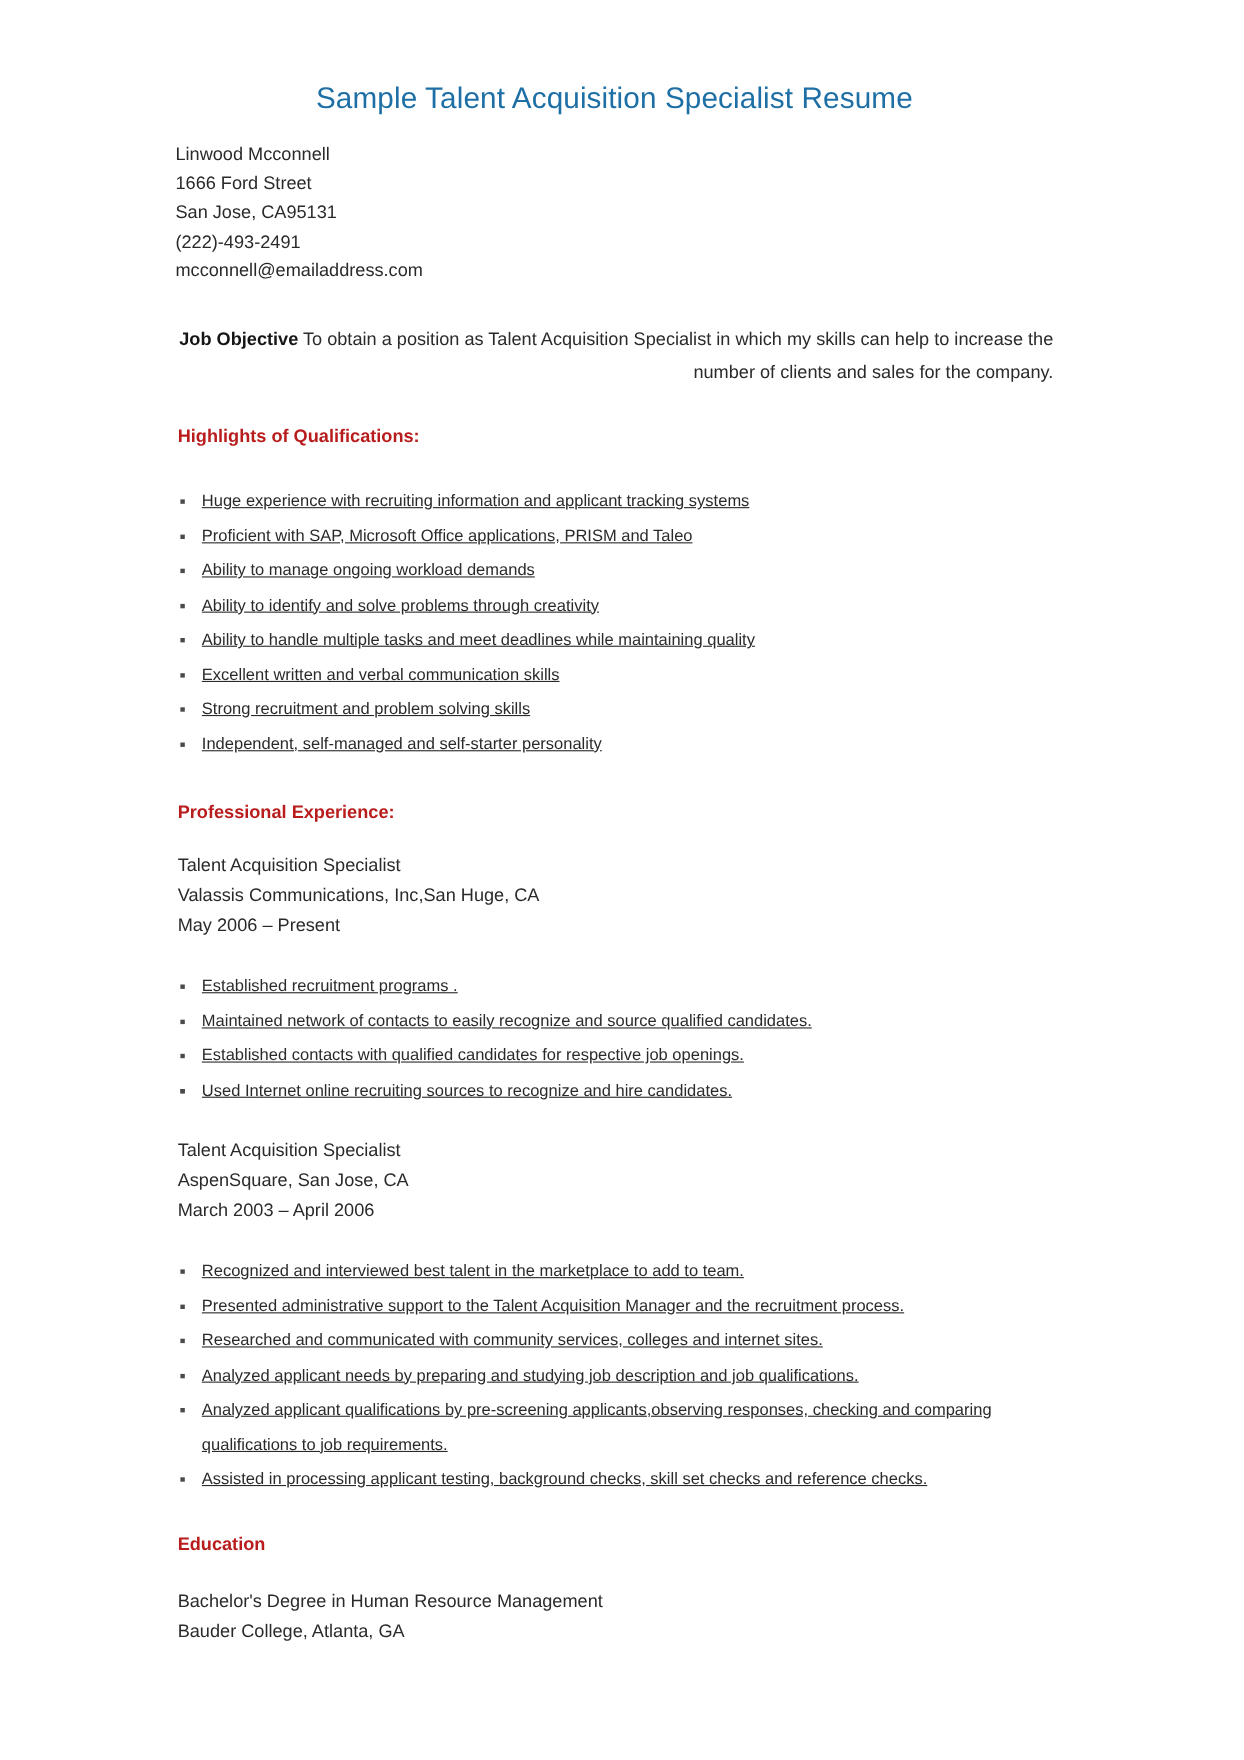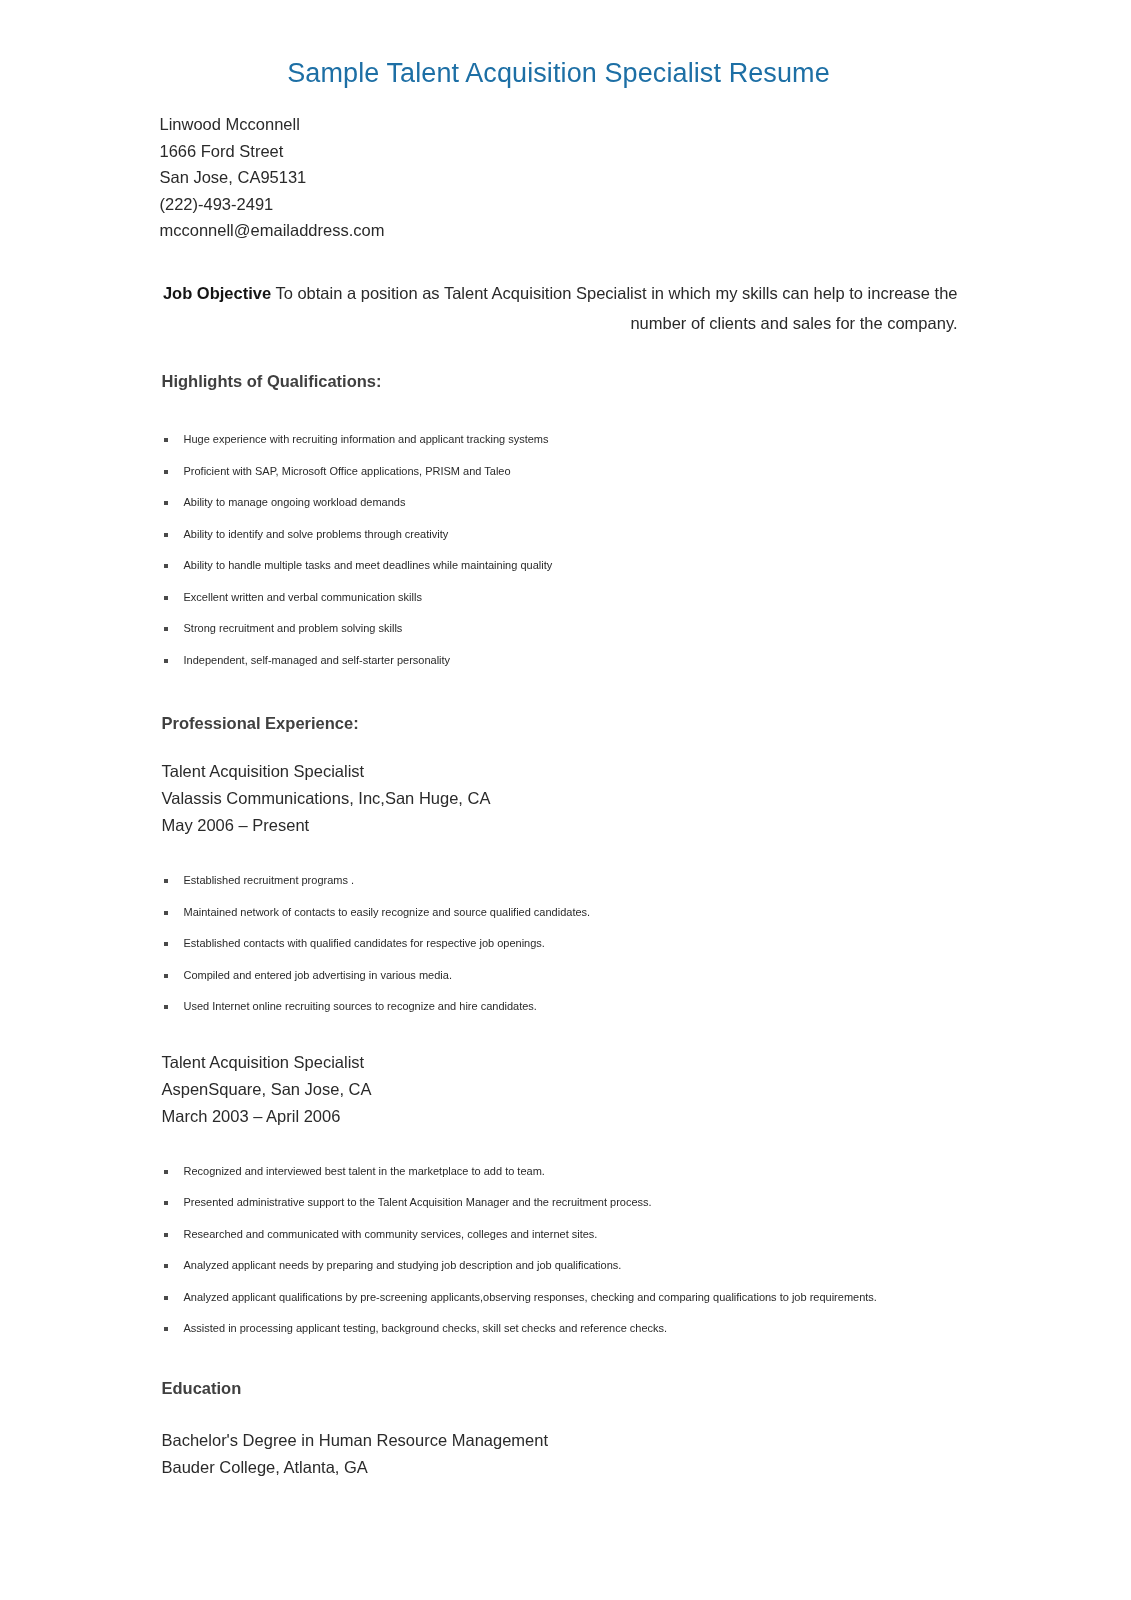--- a/index.html
+++ b/index.html
@@ -12,21 +12,21 @@
     font-family: "Liberation Sans", sans-serif;
     color: #222222;
   }
   .page {
     position: relative;
     width: 904px;
     min-height: 1600px;
     margin: 0 auto;
     background: #ffffff;
     box-sizing: border-box;
-    padding: 56px 60px 40px 46px;
+    padding: 72px 60px 40px 46px;
   }
   .resume-title {
     text-align: center;
     color: #1d6fa5;
     font-size: 27px;
     font-weight: normal;
     letter-spacing: 0.1px;
     margin: 0 0 20px 0;
     line-height: 1.3;
   }
@@ -48,38 +48,39 @@
     text-align: right;
   }
   .objective .lead {
     font-weight: bold;
     color: #151515;
   }
 
   .section-heading {
     font-size: 16.5px;
     font-weight: bold;
-    color: #404040;
+    color: #b91c1c;
     margin: 0 0 0 2px;
     line-height: 26px;
   }
 
   .bullet-list {
     list-style: none;
     margin: 0;
     padding: 0;
   }
   .bullet-list li {
     position: relative;
-    font-size: 11px;
+    font-size: 15px;
     line-height: 31.5px;
     color: #2a2a2a;
     padding-left: 22px;
     margin-left: 2px;
     max-width: 1005px;
+    text-decoration: underline;
   }
   .bullet-list li .sq {
     position: absolute;
     left: 2px;
     top: 14px;
     width: 4px;
     height: 4px;
     background: #4a4a4a;
   }
 
@@ -143,21 +144,21 @@
     <div>Valassis Communications, Inc,San Huge, CA</div>
     <div>May 2006 – Present</div>
   </div>
 
   <div class="gap-26"></div>
 
   <ul class="bullet-list">
     <li><span class="sq"></span><span>Established recruitment programs .</span></li>
     <li><span class="sq"></span><span>Maintained network of contacts to easily recognize and source qualified candidates.</span></li>
     <li><span class="sq"></span><span>Established contacts with qualified candidates for respective job openings.</span></li>
-    <li><span class="sq"></span><span>Compiled and entered job advertising in various media.</span></li>
+    <li><span class="sq"></span></li>
     <li><span class="sq"></span><span>Used Internet online recruiting sources to recognize and hire candidates.</span></li>
   </ul>
 
   <div class="gap-26"></div>
 
   <div class="job-header">
     <div>Talent Acquisition Specialist</div>
     <div>AspenSquare, San Jose, CA</div>
     <div>March 2003 – April 2006</div>
   </div>

